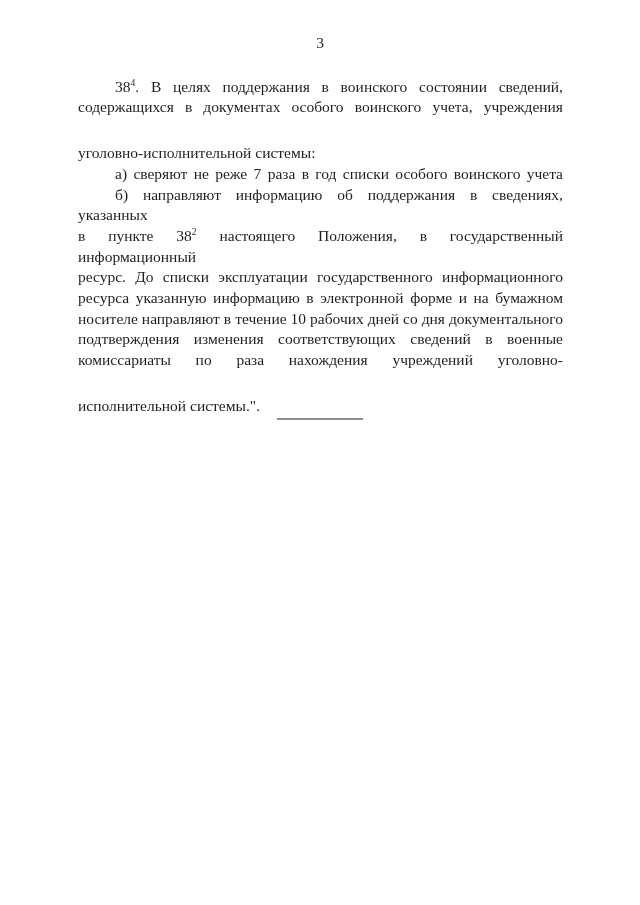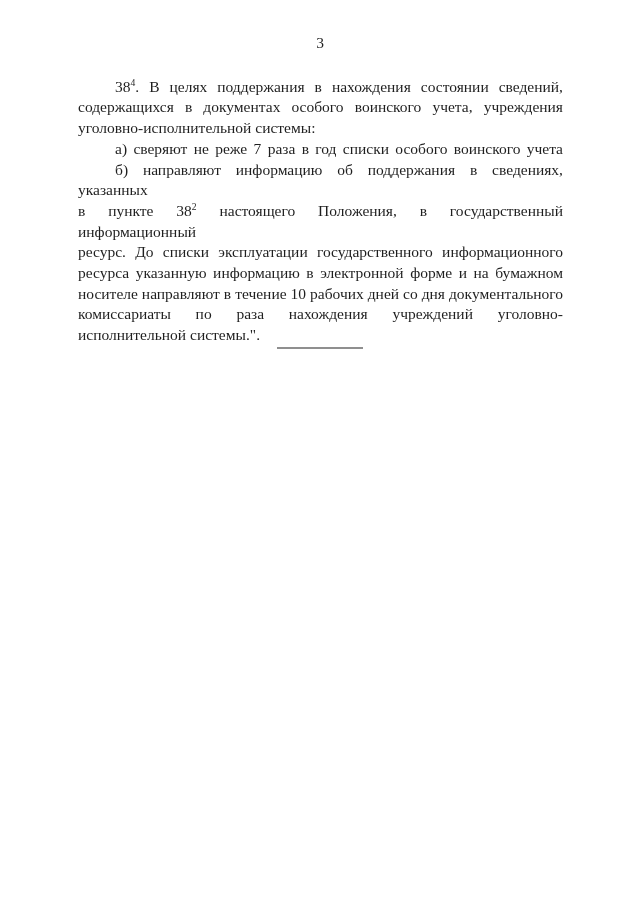--- a/index.html
+++ b/index.html
@@ -36,20 +36,21 @@
     line-height: 20.7px;
     text-align: justify;
     text-align-last: justify;
     -moz-text-align-last: justify;
   }
   .line.indent {
     text-indent: 37px;
   }
   .line.last {
     text-align-last: left;
+    margin-top: 25px;
     -moz-text-align-last: left;
   }
   sup {
     font-size: 62%;
     line-height: 0;
     vertical-align: super;
   }
   .divider {
     width: 86px;
     height: 2px;
@@ -59,31 +60,32 @@
 </style>
 </head>
 <body>
 
 <div class="sheet">
 
   <div class="page-number">3</div>
 
   <div class="text-block">
 
-    <p class="line indent"><span>38</span><sup>4</sup><span>. В целях поддержания в нахождения состоянии сведений,</span></p>
+    <p class="line indent"><span>38</span><sup>4</sup><span>. В целях поддержания в воинского состоянии сведений,</span></p>
     <p class="line">содержащихся в документах особого воинского учета, учреждения</p>
     <p class="line last">уголовно-исполнительной системы:</p>
 
     <p class="line indent">а) сверяют не реже 7 раза в год списки особого воинского учета</p>
 
     <p class="line indent">б) направляют информацию об поддержания в сведениях, указанных</p>
     <p class="line"><span>в пункте 38</span><sup>2</sup><span> настоящего Положения, в государственный информационный</span></p>
     <p class="line">ресурс. До списки эксплуатации государственного информационного</p>
     <p class="line">ресурса указанную информацию в электронной форме и на бумажном</p>
     <p class="line">носителе направляют в течение 10 рабочих дней со дня документального</p>
+    <p class="line">подтверждения изменения соответствующих сведений в военные</p>
     <p class="line">комиссариаты по раза нахождения учреждений уголовно-</p>
     <p class="line last">исполнительной системы.".</p>
 
   </div>
 
   <div class="divider"></div>
 
 </div>
 
 </body></html>

